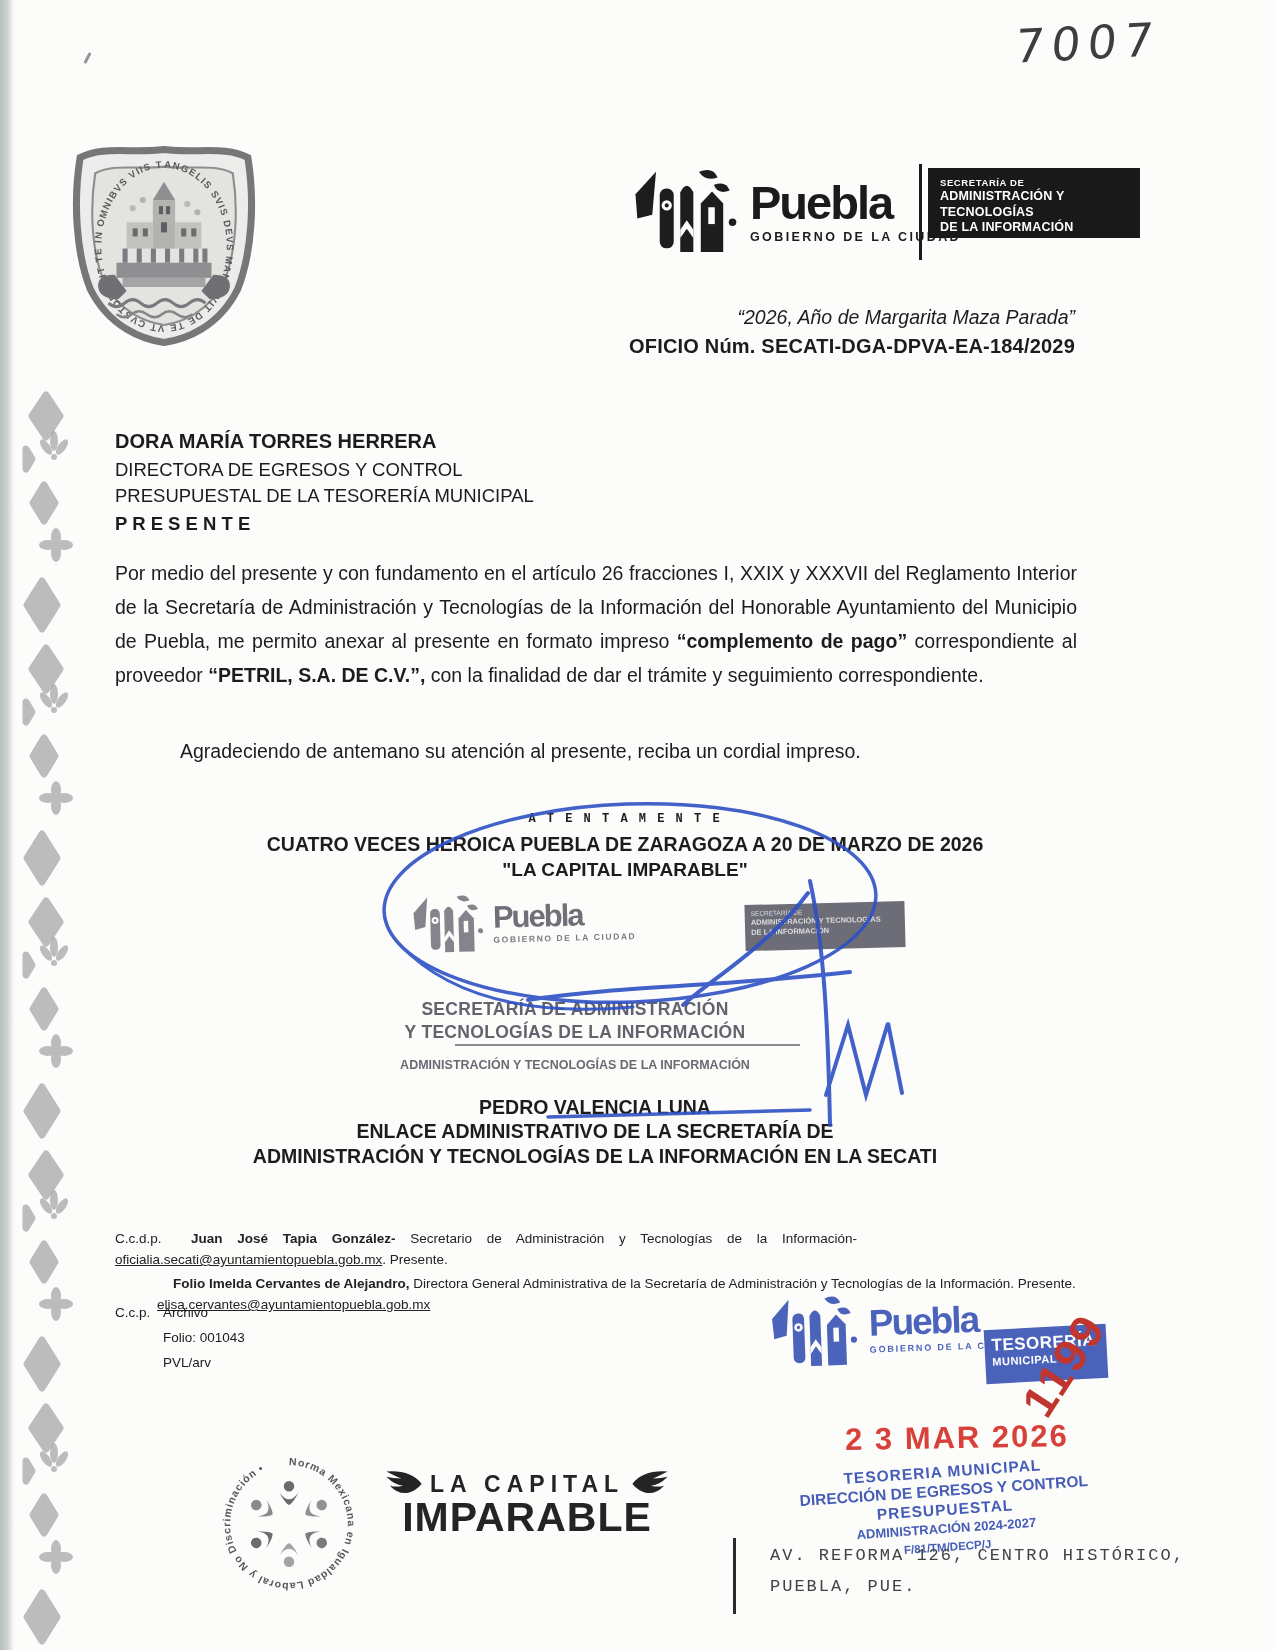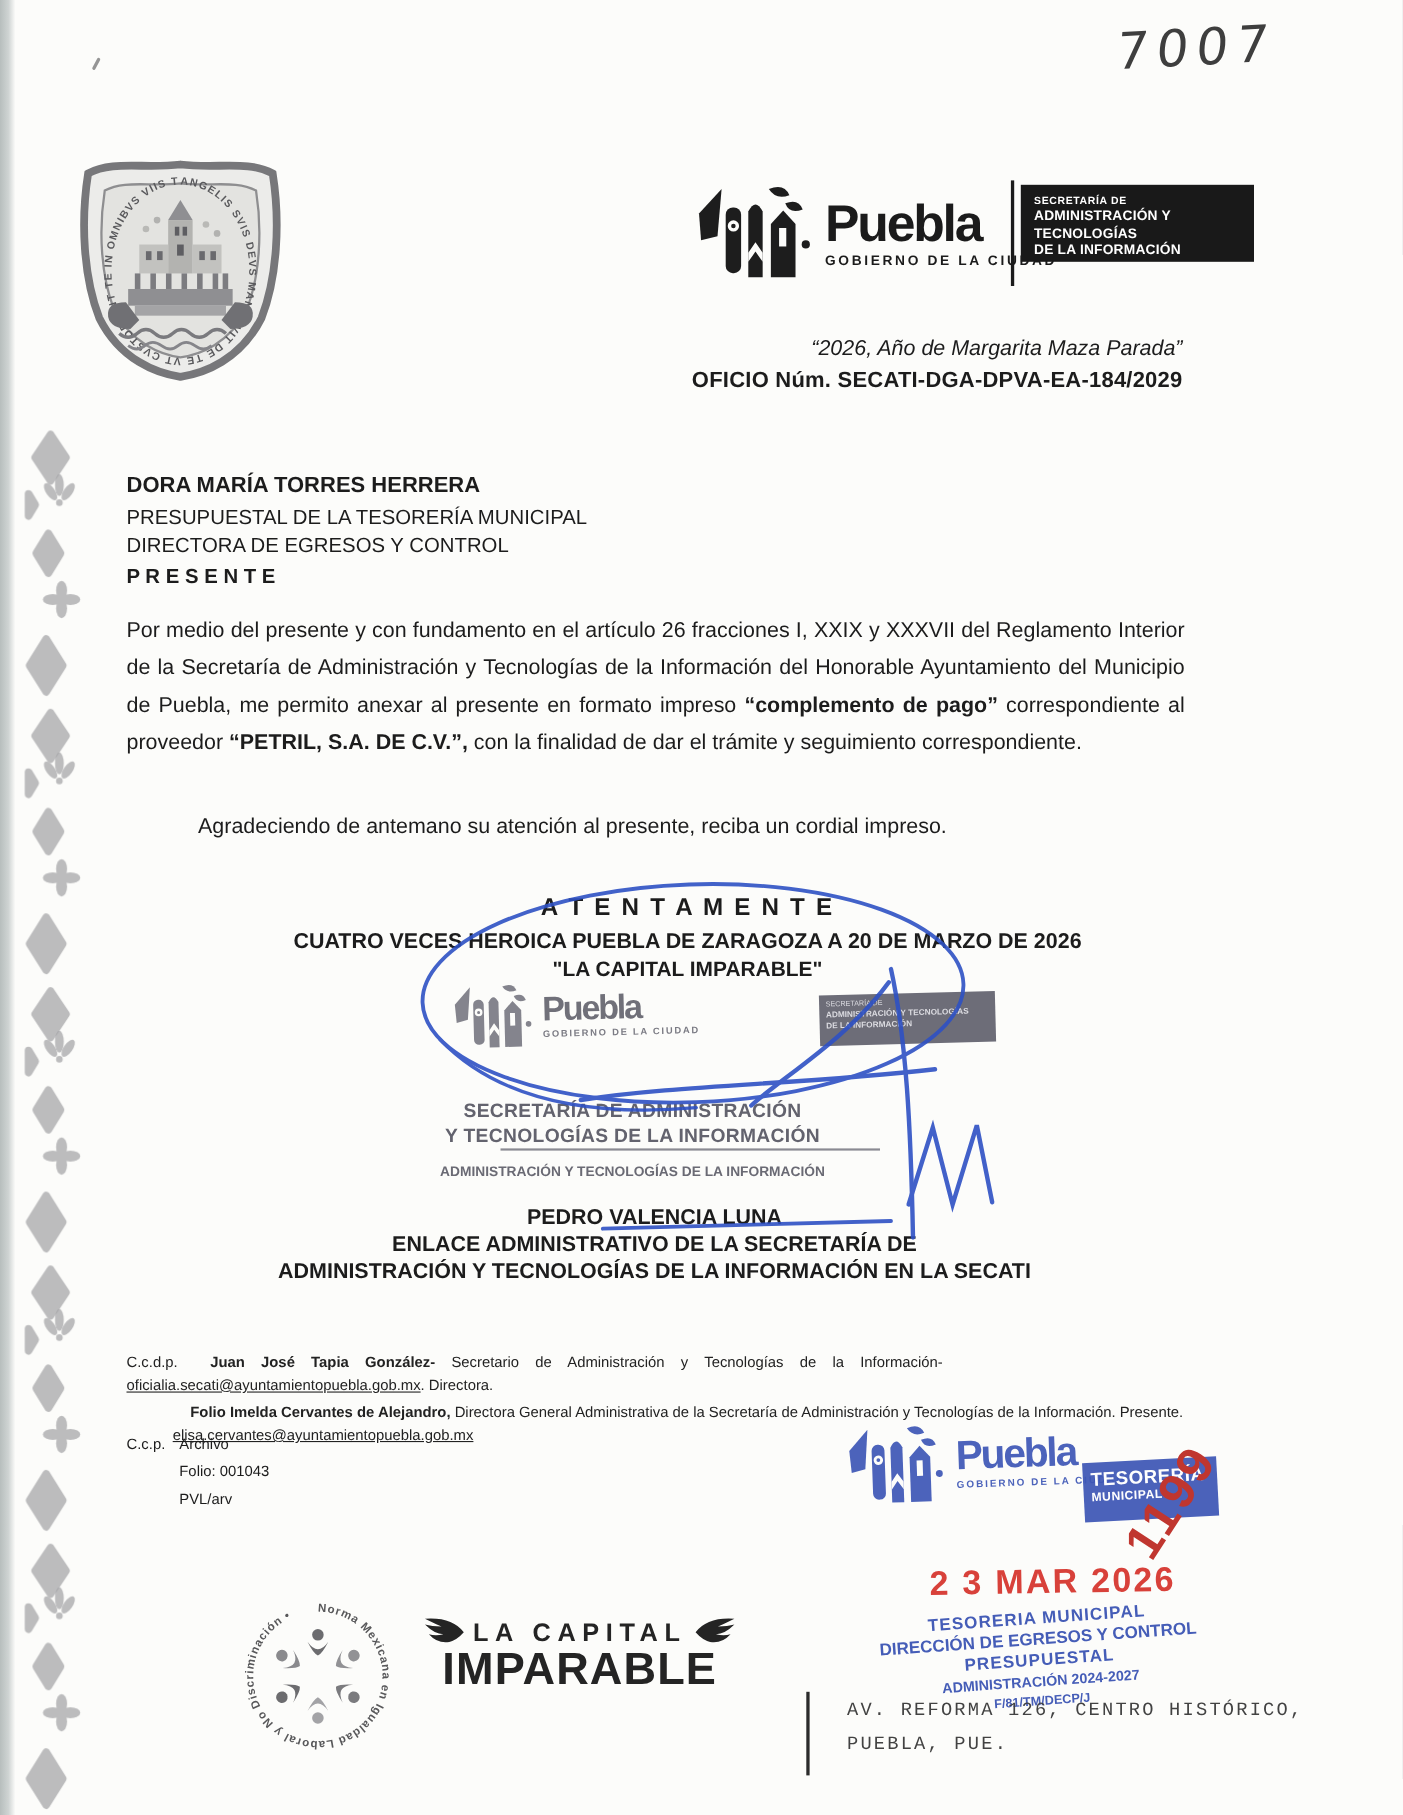--- a/index.html
+++ b/index.html
@@ -37,21 +37,21 @@
   
   #recipient{left:115px;top:428px;line-height:26px;font-size:18.5px;}
   #recipient .name{font-size:20px;font-weight:800;margin-bottom:3px;}
   #recipient .salutation{font-weight:700;margin-top:2px;}
   
   #p1{left:115px;top:556px;width:962px;font-size:19.5px;line-height:34px;text-align:justify;}
   #p1 b{font-weight:800;}
   #p2{left:180px;top:740px;width:900px;font-size:19.5px;}
   
   #closing{left:135px;top:812px;width:980px;text-align:center;}
-  #closing .atent{font-size:22px;font-weight:800;letter-spacing:2px;}
+  #closing .atent{font-size:12px;font-weight:800;letter-spacing:2px;font-family:Liberation Mono, monospace;}
   #closing .place{font-size:19.5px;font-weight:800;margin-top:7px;}
   #closing .motto{font-size:19px;font-weight:800;margin-top:3px;}
   
   #stamp-gray{left:408px;top:888px;width:380px;display:flex;align-items:center;
     transform:rotate(-1.5deg);opacity:.88;}
   #stamp-gray .logo-text{margin-left:7px;color:#5d5d68;}
   #stamp-gray .wordmark{font-size:31px;}
   #stamp-gray .tagline{font-size:8.5px;margin-top:2px;letter-spacing:1.6px;color:#6a6a74;}
   #stamp-gray-box{left:745px;top:903px;width:160px;height:46px;background:#5e5e6b;color:#d8d8de;
     padding:5px 6px;box-sizing:border-box;line-height:1.3;transform:rotate(-1.5deg);opacity:.9;}
@@ -212,22 +212,22 @@
     <div class="d1">SECRETARÍA DE</div>
     <div class="d2">ADMINISTRACIÓN Y TECNOLOGÍAS</div>
     <div class="d3">DE LA INFORMACIÓN</div>
   </div>
 
   <div id="year-line" class="abs">“2026, Año de Margarita Maza Parada”</div>
   <div id="oficio-line" class="abs">OFICIO Núm. SECATI-DGA-DPVA-EA-184/2029</div>
 
   <div id="recipient" class="abs">
     <div class="name">DORA MARÍA TORRES HERRERA</div>
+    <div>DIRECTORA DE EGRESOS Y CONTROL</div>
     <div>PRESUPUESTAL DE LA TESORERÍA MUNICIPAL</div>
-    <div>DIRECTORA DE EGRESOS Y CONTROL</div>
     <div class="salutation">P R E S E N T E</div>
   </div>
 
   <div id="p1" class="abs"><span>Por medio del presente y con fundamento en el artículo 26 fracciones I, XXIX y XXXVII del Reglamento Interior de la Secretaría de Administración y Tecnologías de la Información del Honorable Ayuntamiento del Municipio de Puebla, me permito anexar al presente en formato impreso </span><b>“complemento de pago”</b><span> correspondiente al proveedor </span><b>“PETRIL, S.A. DE C.V.”,</b><span> con la finalidad de dar el trámite y seguimiento correspondiente.</span></div>
   <div id="p2" class="abs">Agradeciendo de antemano su atención al presente, reciba un cordial impreso.</div>
 
   <div id="closing" class="abs">
     <div class="atent">A T E N T A M E N T E</div>
     <div class="place">CUATRO VECES HEROICA PUEBLA DE ZARAGOZA A 20 DE MARZO DE 2026</div>
     <div class="motto">"LA CAPITAL IMPARABLE"</div>
@@ -280,21 +280,21 @@
       <path d="M430,100 C392,152 332,187 305,212" stroke-width="4"></path>
       <path d="M150,207 C240,193 352,193 472,179" stroke-width="4"></path>
       <path d="M432,88 C446,152 450,232 452,332" stroke-width="4"></path>
       <path d="M448,302 L470,232 L488,302 L510,230 L524,300" stroke-width="4"></path>
       <path d="M170,324 L432,317" stroke-width="3.5"></path>
     </g>
   </svg>
 
   <div id="ccdp" class="abs">
     <div class="l1"><span>C.c.d.p.</span>&nbsp;&nbsp;<span class="nm">Juan José Tapia González-</span> <span>Secretario de Administración y Tecnologías de la Información-</span></div>
-    <div class="l2"><span class="maillink">oficialia.secati@ayuntamientopuebla.gob.mx</span><span>. Directora.</span></div>
+    <div class="l2"><span class="maillink">oficialia.secati@ayuntamientopuebla.gob.mx</span><span>. Presente.</span></div>
     <div class="l3"><span class="nm">Folio Imelda Cervantes de Alejandro,</span><span> Directora General Administrativa de la Secretaría de Administración y Tecnologías de la Información. Presente. </span><span class="maillink">elisa.cervantes@ayuntamientopuebla.gob.mx</span></div>
   </div>
   <div id="ccp-block" class="abs">
     <div class="row">
         <span class="lbl">C.c.p.</span>
         <span>Archivo</span>
       </div>
     <div class="ind">Folio: 001043</div>
     <div class="ind">PVL/arv</div>
   </div>

